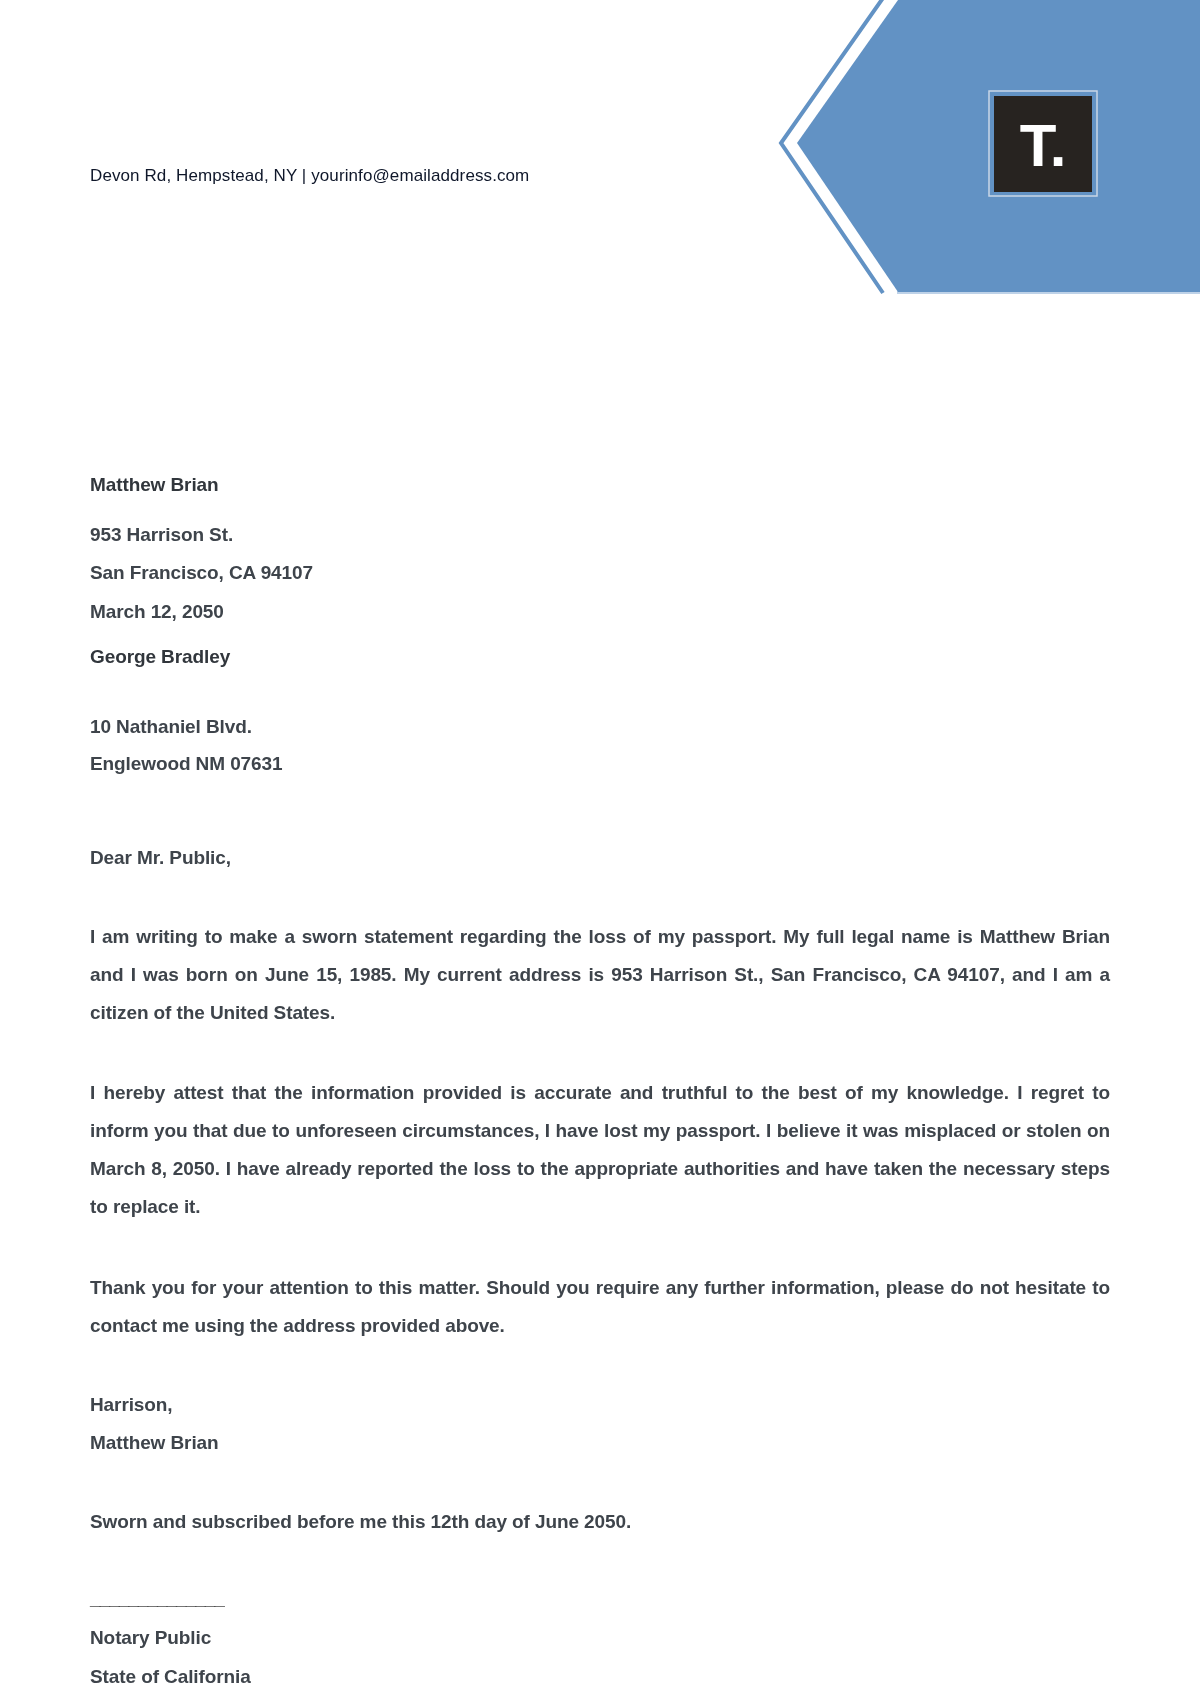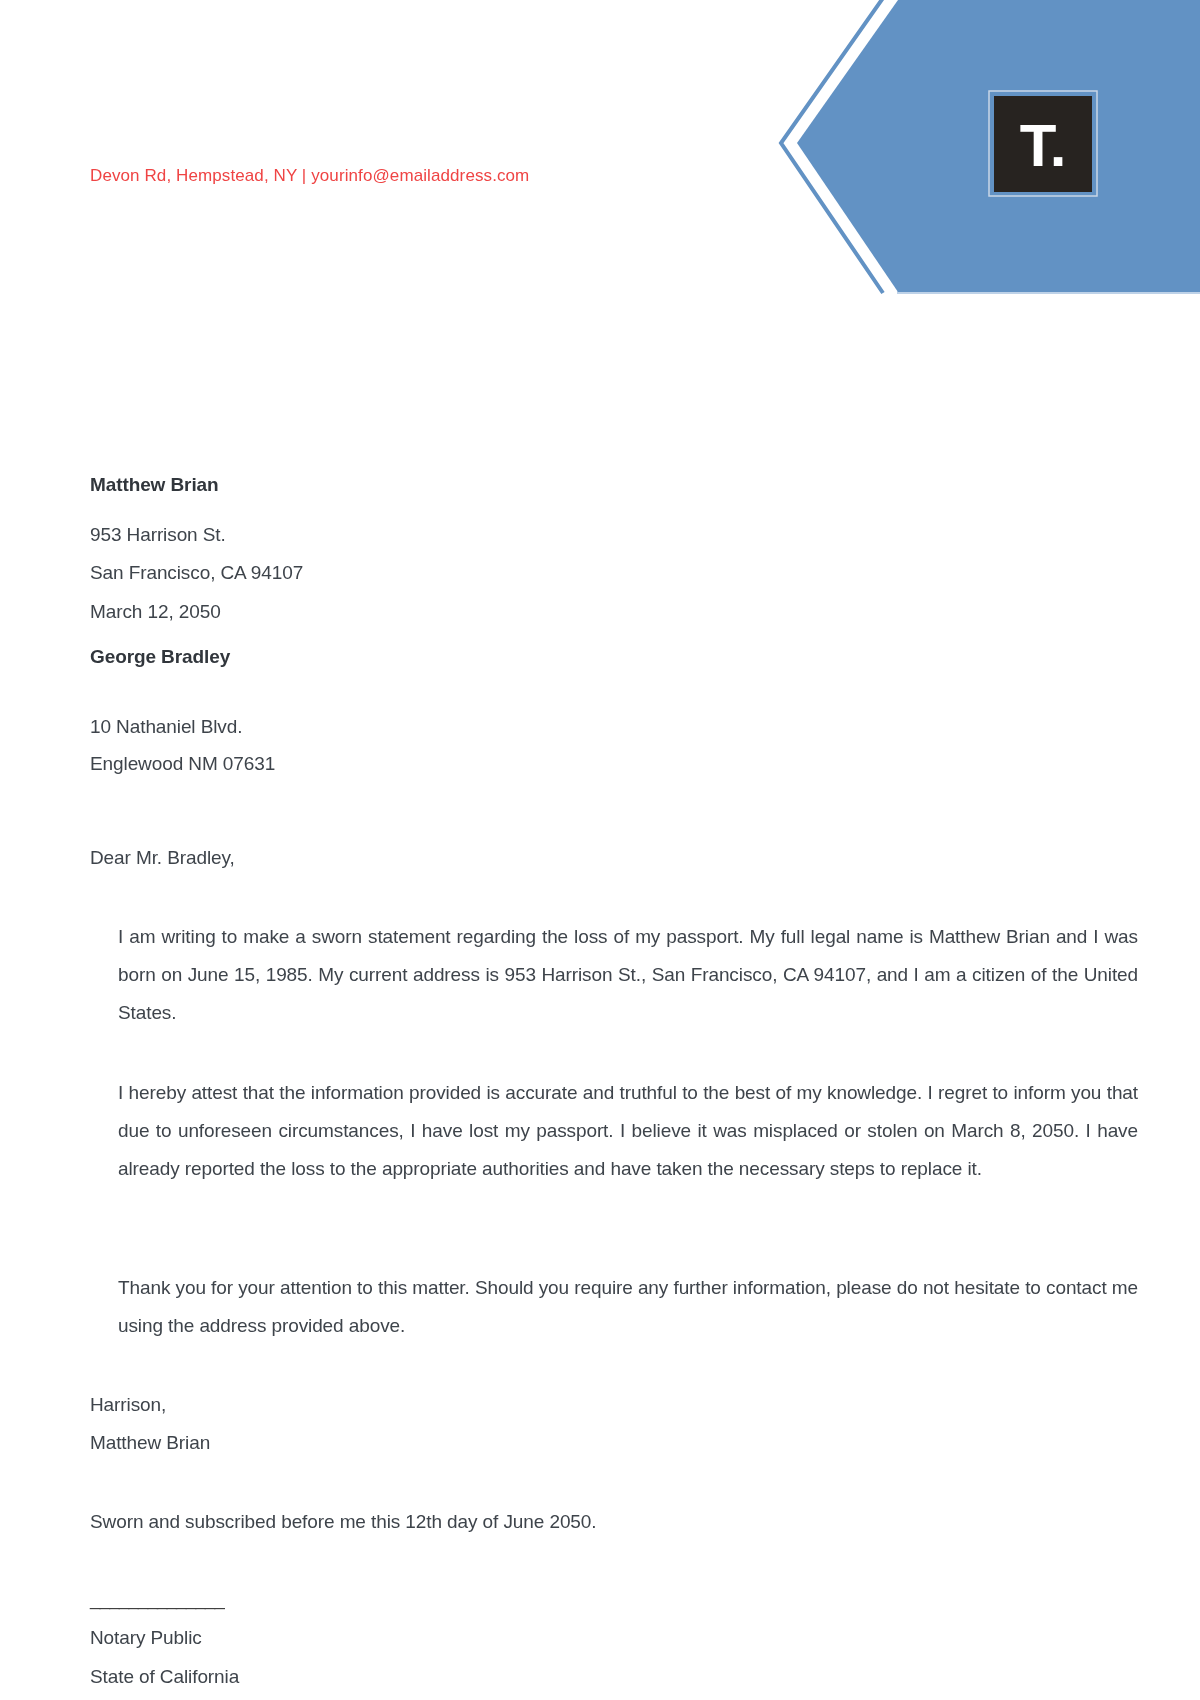--- a/index.html
+++ b/index.html
@@ -15,55 +15,56 @@
     background: #ffffff;
     overflow: hidden;
   }
   
   .contact {
     position: absolute;
     left: 90px;
     top: 164px;
     font-size: 17px;
     line-height: 24px;
-    color: #ef4444;
+    color: #0f172a;
     letter-spacing: 0.1px;
   }
   .logo-banner {
     position: absolute;
     top: 0;
     right: 0;
     width: 500px;
     height: 296px;
     display: block;
   }
   
   .line {
     position: absolute;
     left: 90px;
     width: 1020px;
     font-size: 19px;
     line-height: 38px;
     color: #3e444b;
     letter-spacing: -0.1px;
+    font-weight: bold;
   }
   .bold { font-weight: bold; color: #31363c; }
   .title {
     position: absolute;
     left: 90px;
     width: 1020px;
     top: 368px;
     text-align: center;
     font-size: 36px;
     line-height: 44px;
     font-weight: bold;
     color: #24292e;
     letter-spacing: -0.5px;
   }
-  .para { text-align: justify; margin-left: 28px; }
+  .para { text-align: justify; }
   .sig-line {
     letter-spacing: -1px;
     color: #404040;
   }
 </style>
 </head>
 <body>
 
 <div class="page">
 
@@ -83,21 +84,21 @@
 
   <div class="line bold" style="top:466px">Matthew Brian</div>
   <div class="line" style="top:516px">953 Harrison St.</div>
   <div class="line" style="top:554px">San Francisco, CA 94107</div>
   <div class="line" style="top:593px">March 12, 2050</div>
 
   <div class="line bold" style="top:638px">George Bradley</div>
   <div class="line" style="top:708px">10 Nathaniel Blvd.</div>
   <div class="line" style="top:745px">Englewood NM 07631</div>
 
-  <div class="line" style="top:839px">Dear Mr. Bradley,</div>
+  <div class="line" style="top:839px">Dear Mr. Public,</div>
 
   <div class="line para" style="top:918px">I am writing to make a sworn statement regarding the loss of my passport. My full legal name is Matthew Brian and I was born on June 15, 1985. My current address is 953 Harrison St., San Francisco, CA 94107, and I am a citizen of the United States.</div>
   <div class="line para" style="top:1074px">I hereby attest that the information provided is accurate and truthful to the best of my knowledge. I regret to inform you that due to unforeseen circumstances, I have lost my passport. I believe it was misplaced or stolen on March 8, 2050. I have already reported the loss to the appropriate authorities and have taken the necessary steps to replace it.</div>
   <div class="line para" style="top:1269px">Thank you for your attention to this matter. Should you require any further information, please do not hesitate to contact me using the address provided above.</div>
 
   <div class="line" style="top:1386px">Harrison,</div>
   <div class="line" style="top:1424px">Matthew Brian</div>
 
   <div class="line" style="top:1503px">Sworn and subscribed before me this 12th day of June 2050.</div>
   <div class="line sig-line" style="top:1580px">______________</div>

